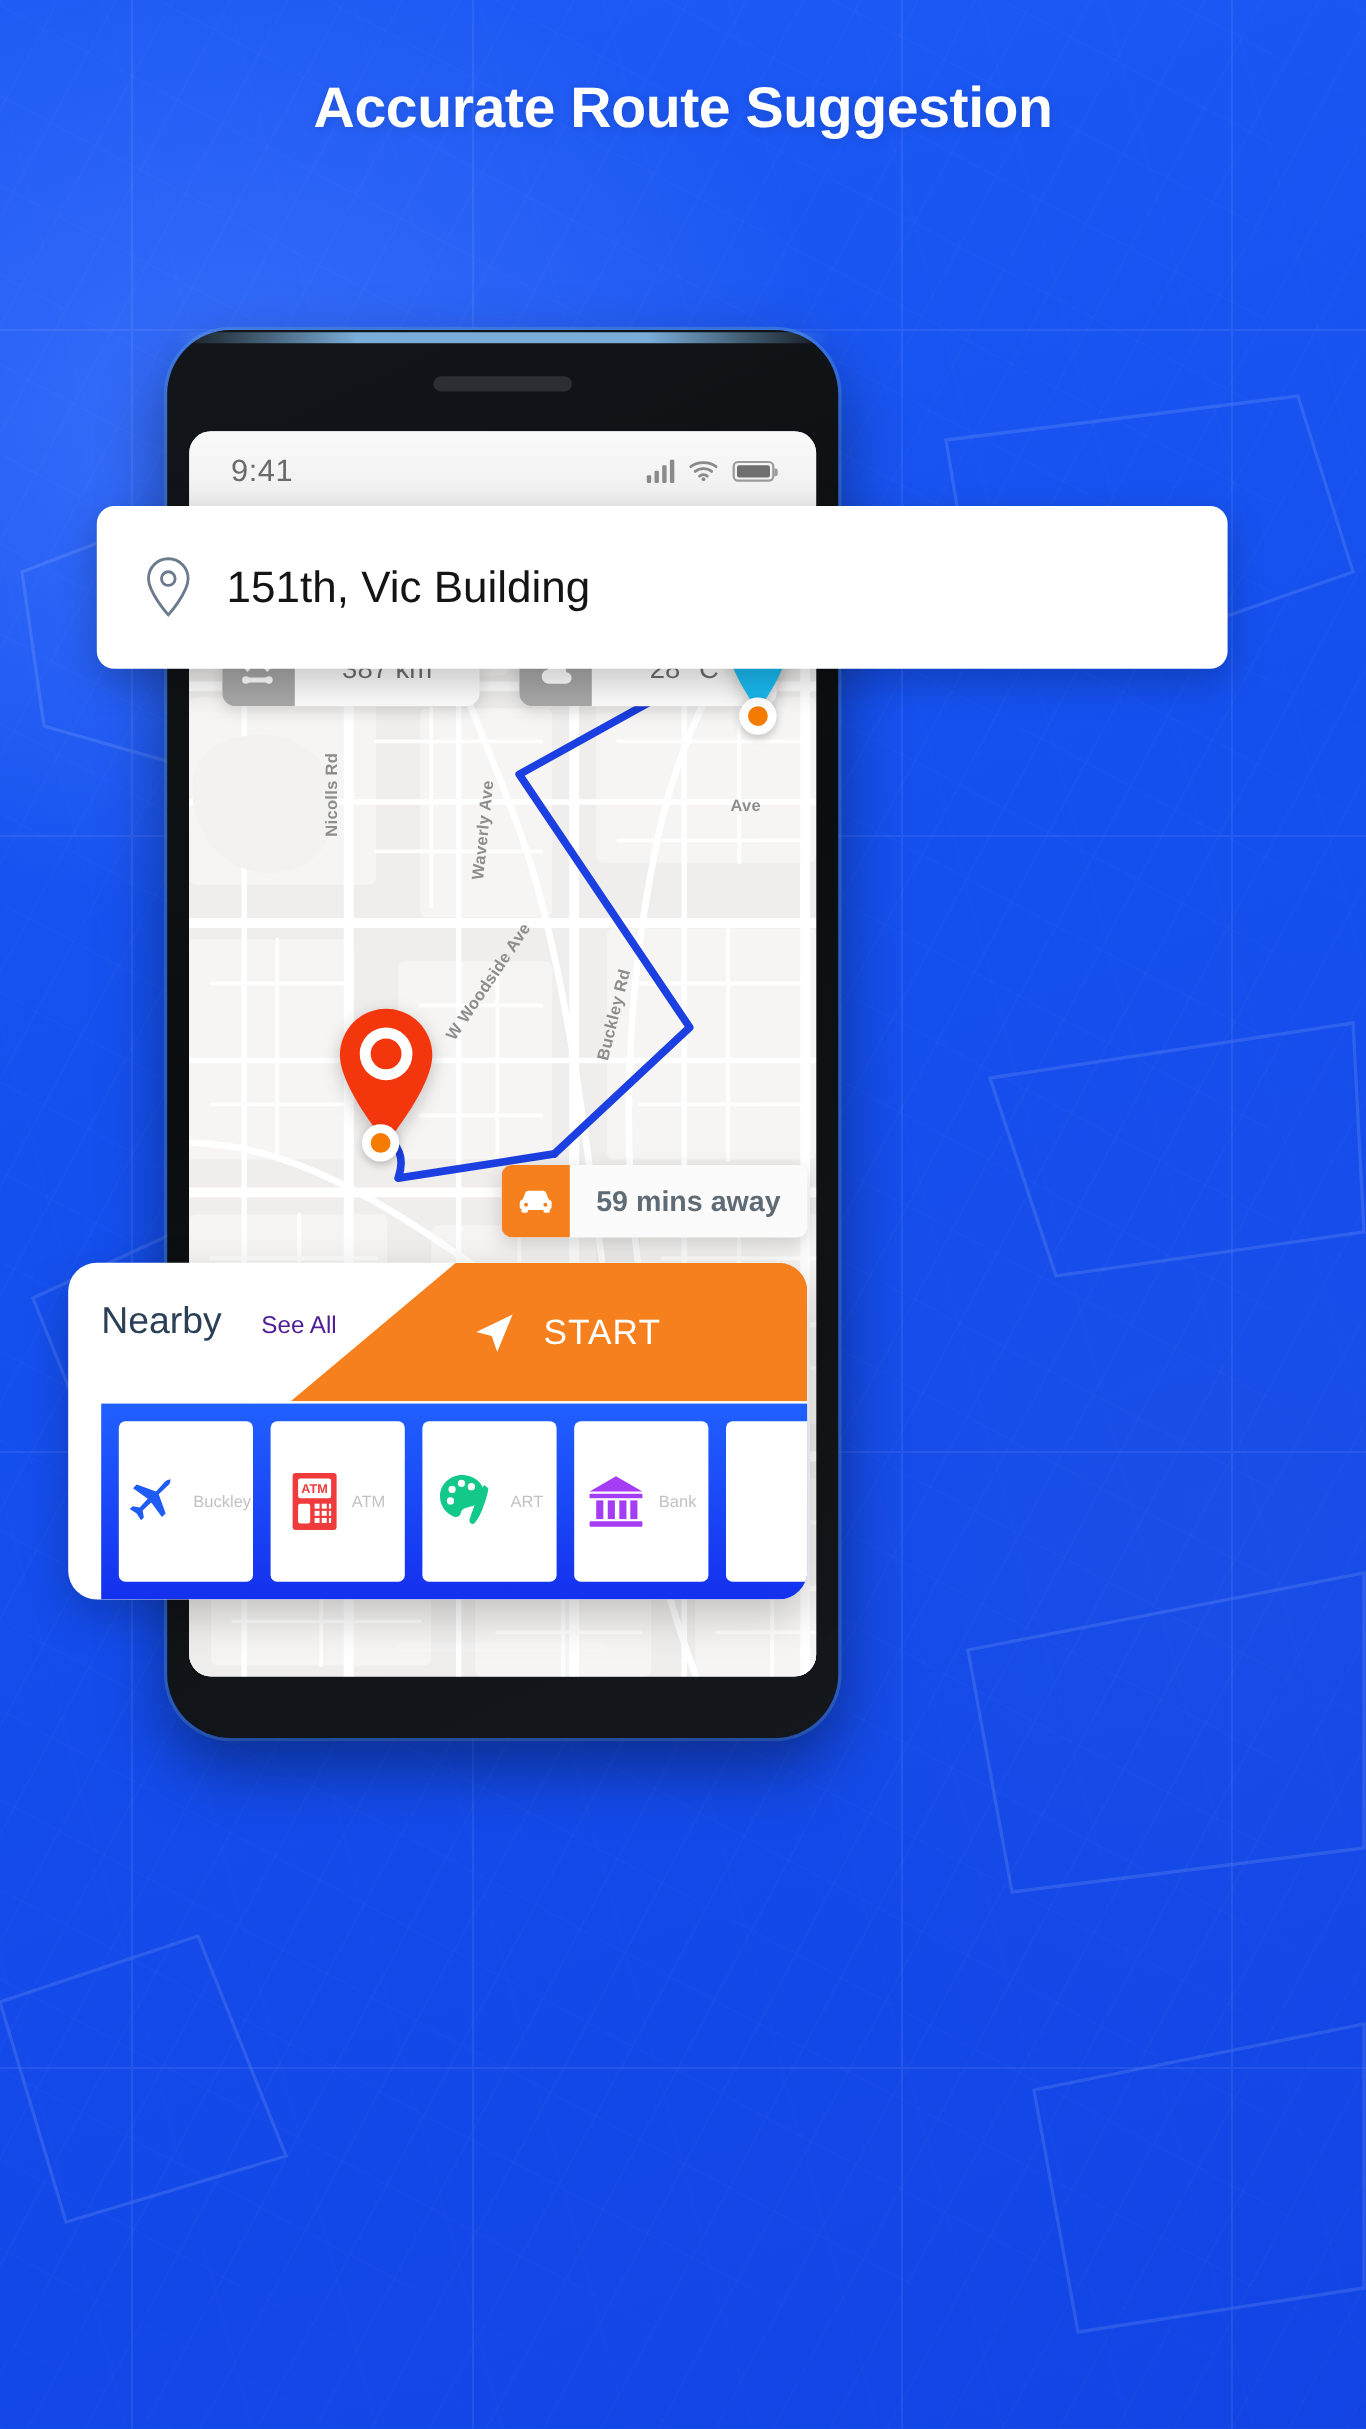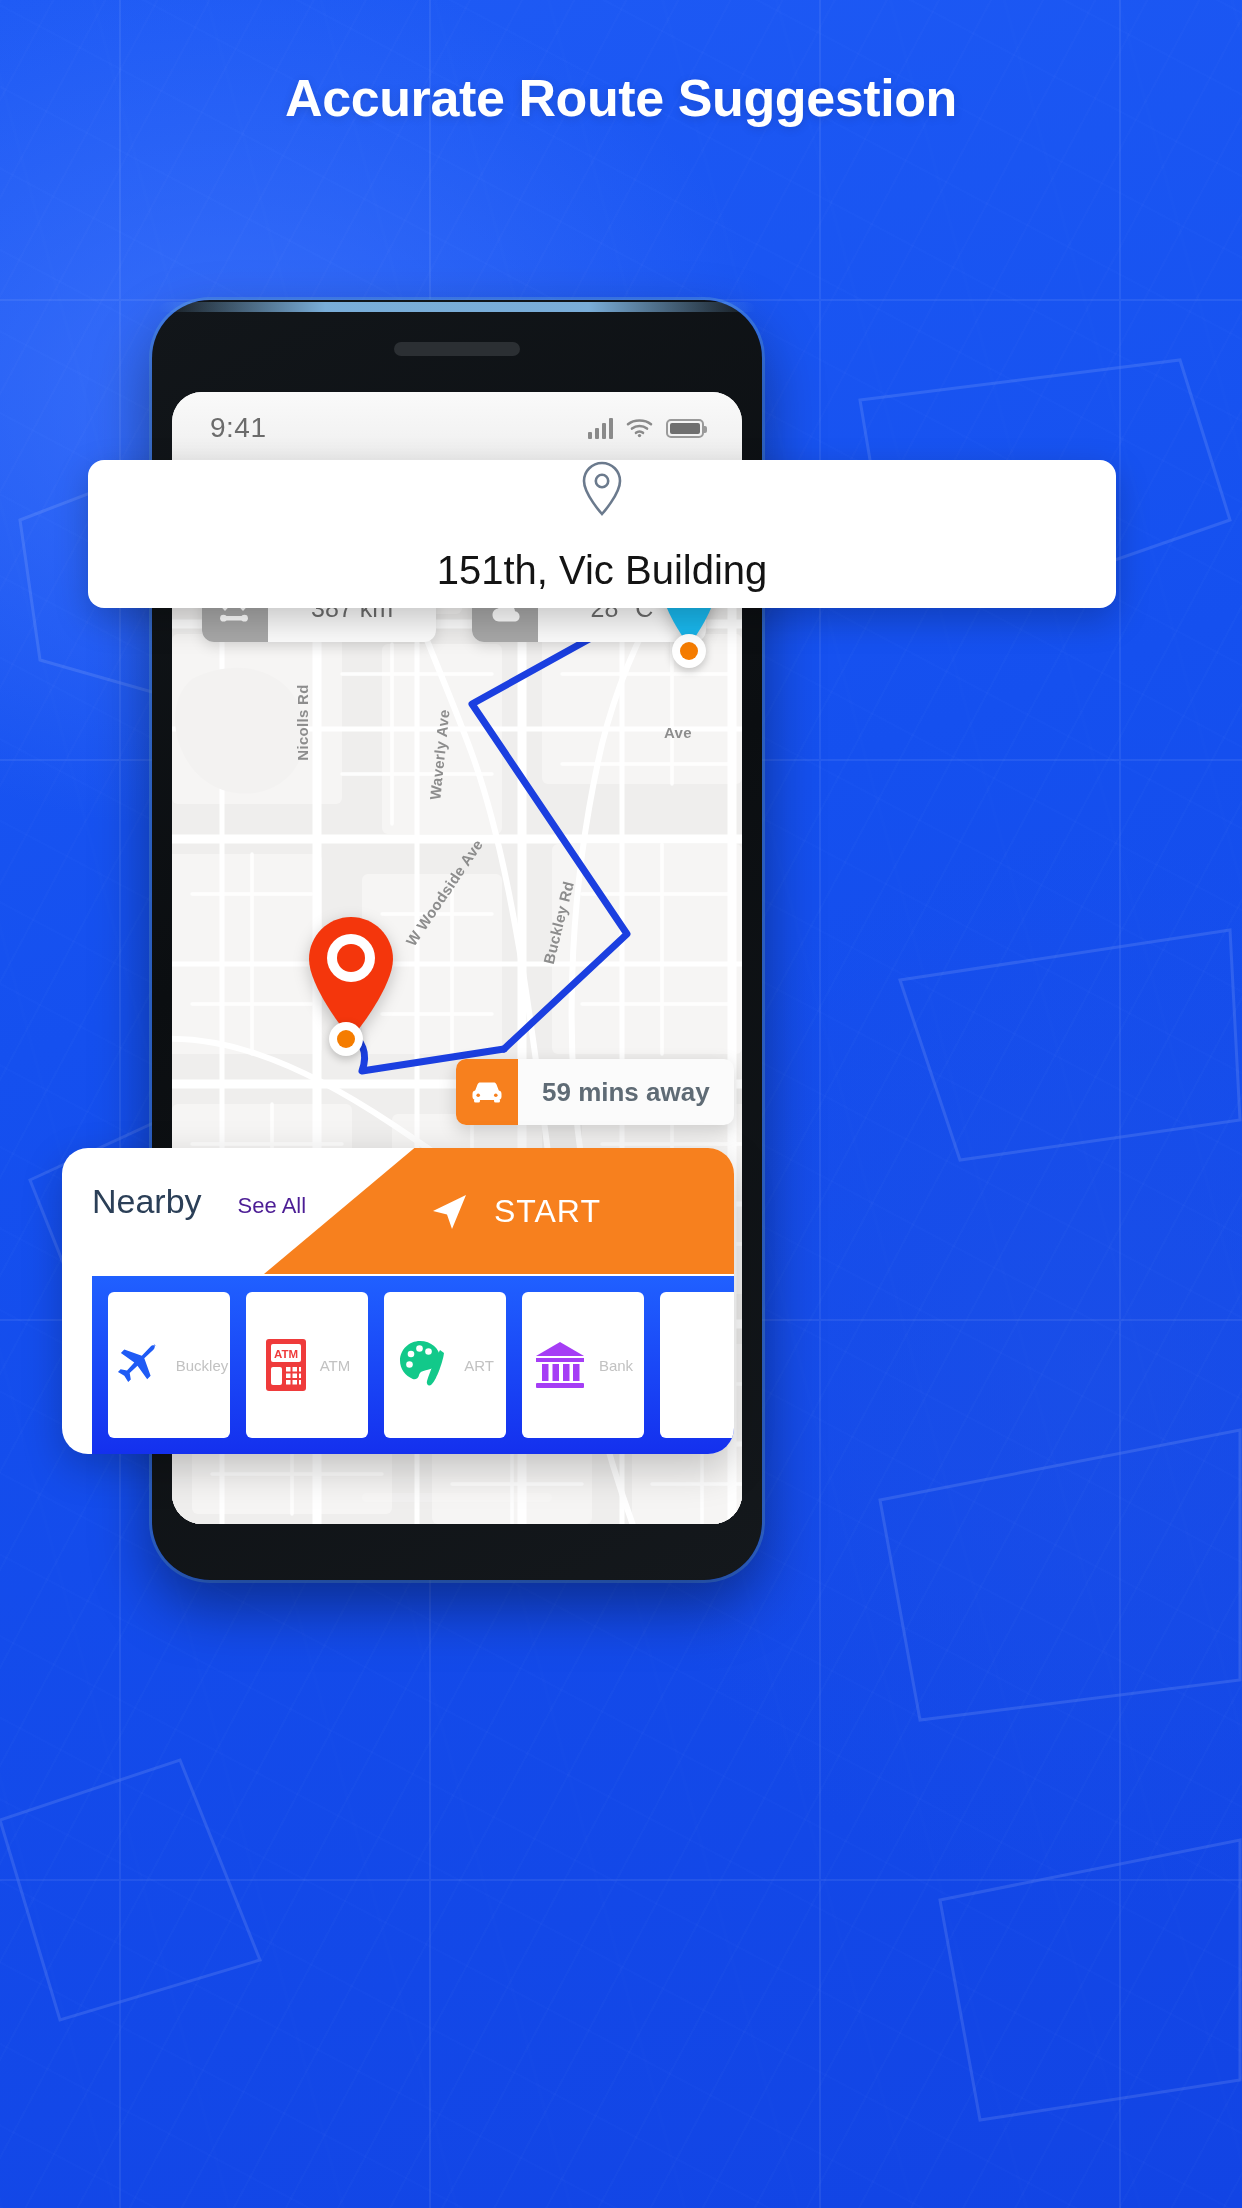--- a/index.html
+++ b/index.html
@@ -64,21 +64,21 @@
     position: absolute; left: 50%; top: 42px;
     transform: translateX(-50%);
     width: 126px; height: 14px;
     border-radius: 8px;
     background: #2b2f33;
   }
   #screen {
     position: absolute;
     left: 20px; top: 92px;
     width: 570px; height: 1132px;
-    border-radius: 30px;
+    border-radius: 20px;
     overflow: hidden;
     background: #f2f2f2;
   }
 
   
   #statusbar {
     position: absolute; left: 0; right: 0; top: 0;
     height: 72px;
     background: linear-gradient(180deg, #fafafa, #eeeeee);
     display: flex; align-items: center;
@@ -211,21 +211,20 @@
   #search-card {
     position:absolute;
     left: 88px; top: 460px;
     width: 1028px; height: 148px;
     background:#fff;
     border-radius: 16px;
     box-shadow: 0 12px 34px rgba(0,0,0,.22);
     display:flex; align-items:center;
     padding: 0 42px; gap: 30px;
     z-index: 40;
-    flex-direction: column;
   }
   #search-value { font-size: 40px; color:#141414; }
 </style>
 </head>
 <body>
 
 <div id="bg"></div>
 <div id="bg-texture"></div>
 <svg id="bg-blobs" viewBox="0 0 1242 2208" preserveAspectRatio="none">
   <g fill="none" stroke="#ffffff" stroke-width="3" opacity="0.55">

